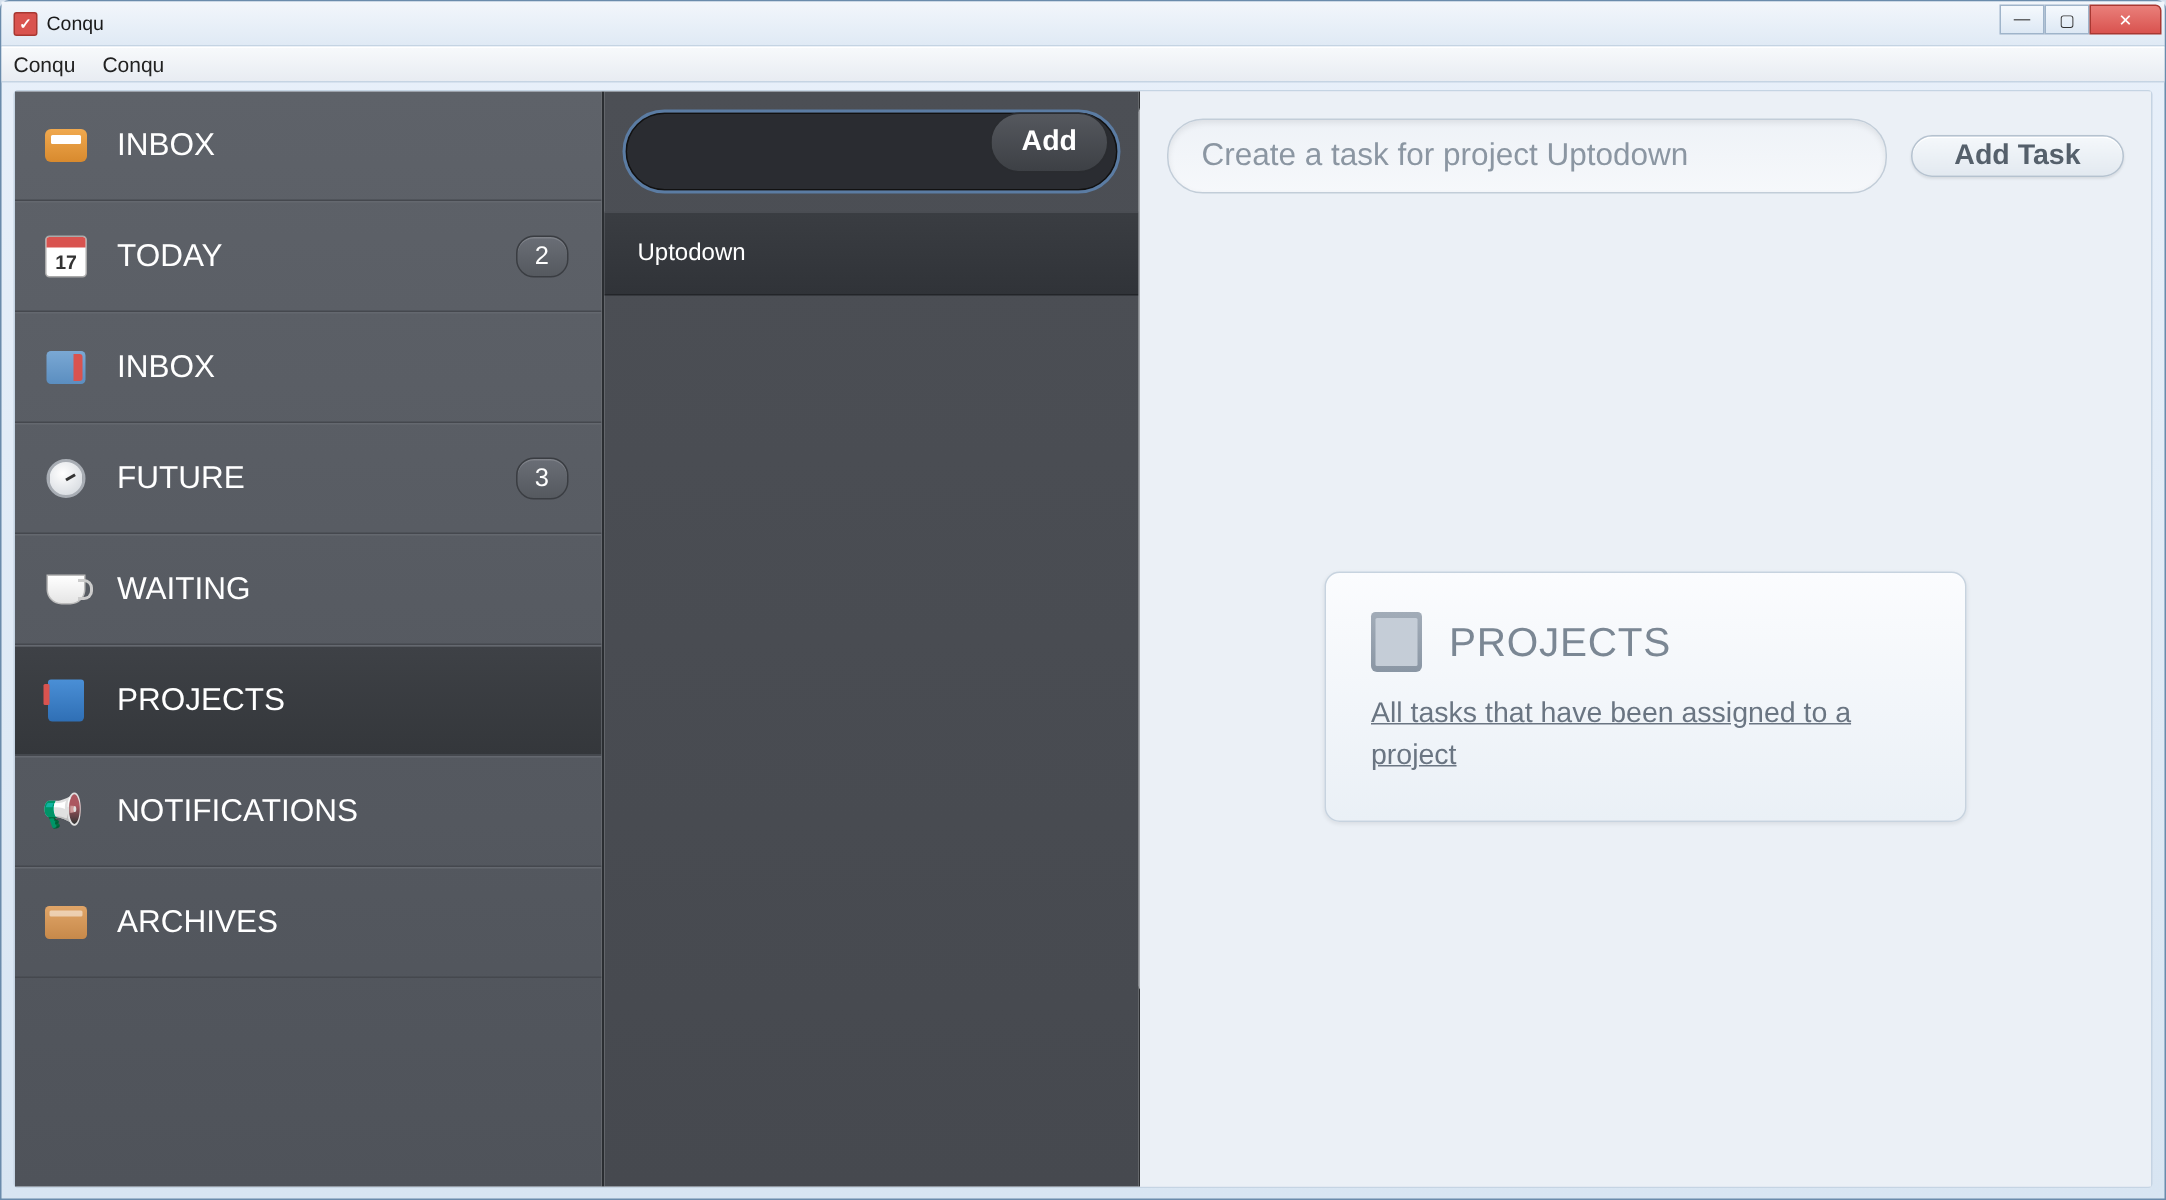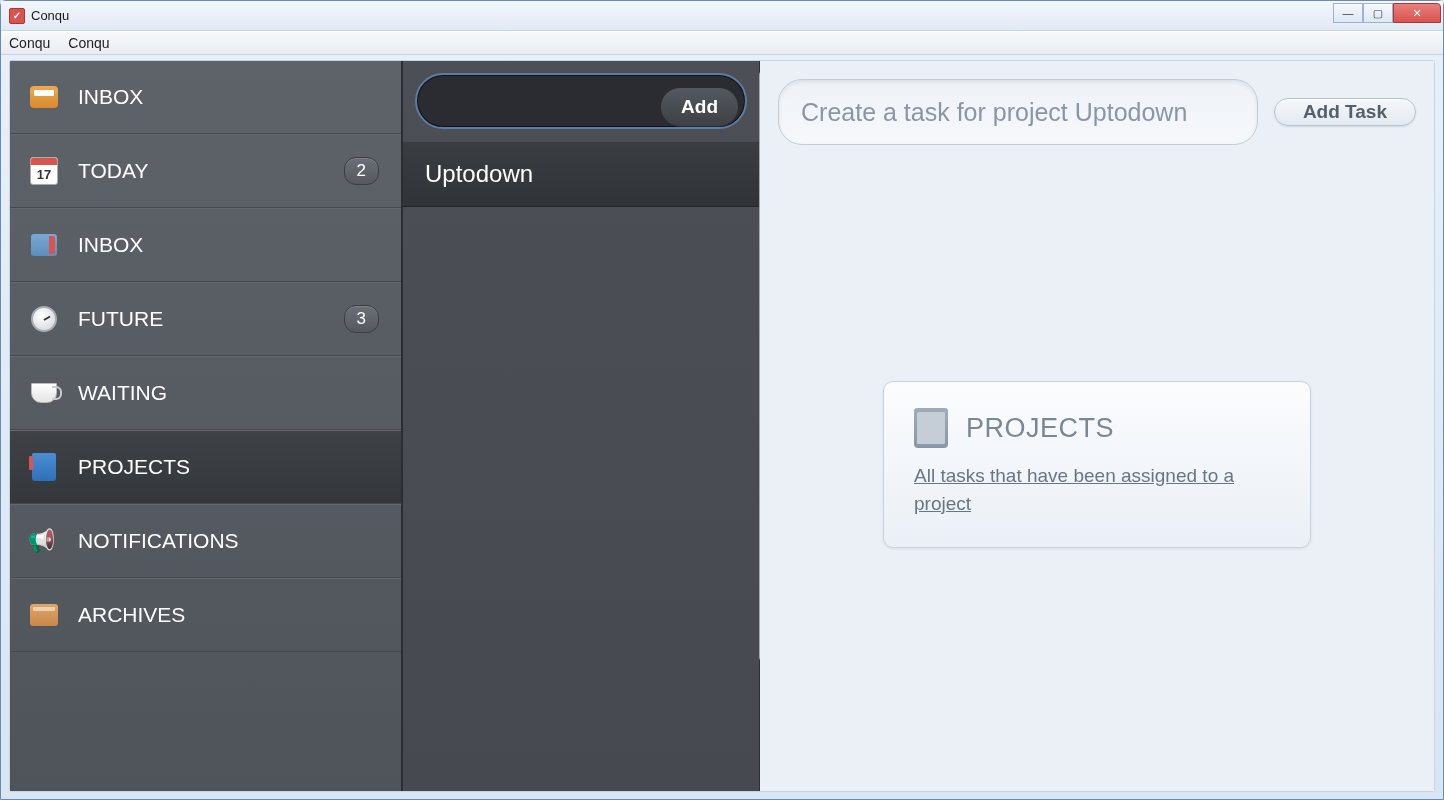--- a/index.html
+++ b/index.html
@@ -122,42 +122,42 @@
   border-left: 1px solid #2a2d31;
   border-right: 1px solid #2e3033;
 }
 .add-panel {
   margin: 12px;
   background: #2a2c31;
   border: 2px solid #5b7ca3;
   border-radius: 28px;
   height: 56px;
   display: flex;
-  align-items: flex-end;
+  align-items: flex-start;
   justify-content: flex-end;
   padding-right: 6px;
   box-shadow: 0 0 0 1px #111 inset;
 }
 .add-panel .add-btn {
   background: linear-gradient(to bottom, #55585e, #3d4045);
   color: #fff;
   border: 1px solid #2a2c30;
   border-radius: 20px;
   padding: 8px 20px;
   font-size: 19px;
   font-weight: bold;
   cursor: pointer;
 }
 .project-row {
   background: linear-gradient(to bottom, #3a3d42 0%, #303338 100%);
   border-top: 1px solid #4a4d53;
   border-bottom: 1px solid #232529;
   padding: 18px 22px;
   color: #fff;
-  font-size: 24px;
+  font-size: 16px;
 }
 .middle-scrollbar {
   position: absolute;
   right: -8px; top: 10px;
   width: 8px; height: 590px;
   background: #a6a9ae;
   border-radius: 4px;
 }
 
 
@@ -167,26 +167,26 @@
   padding: 18px 18px;
   position: relative;
 }
 .task-bar {
   display: flex;
   gap: 16px;
   align-items: center;
 }
 .task-input {
   flex: 1;
-  height: 66px;
+  height: 50px;
   border-radius: 24px;
   border: 1px solid #c2cdd8;
   background: linear-gradient(to bottom, #eef2f7, #f6f8fb);
   padding: 0 22px;
-  font-size: 25px;
+  font-size: 21px;
   color: #7b8794;
   box-shadow: inset 0 2px 4px rgba(0,0,0,0.08);
 }
 .task-input::placeholder { color: #8b96a2; }
 .add-task-btn {
   height: 28px;
   padding: 0 28px;
   border-radius: 22px;
   border: 1px solid #b5c2cf;
   background: linear-gradient(to bottom, #f5f8fb, #e2e9f0);

